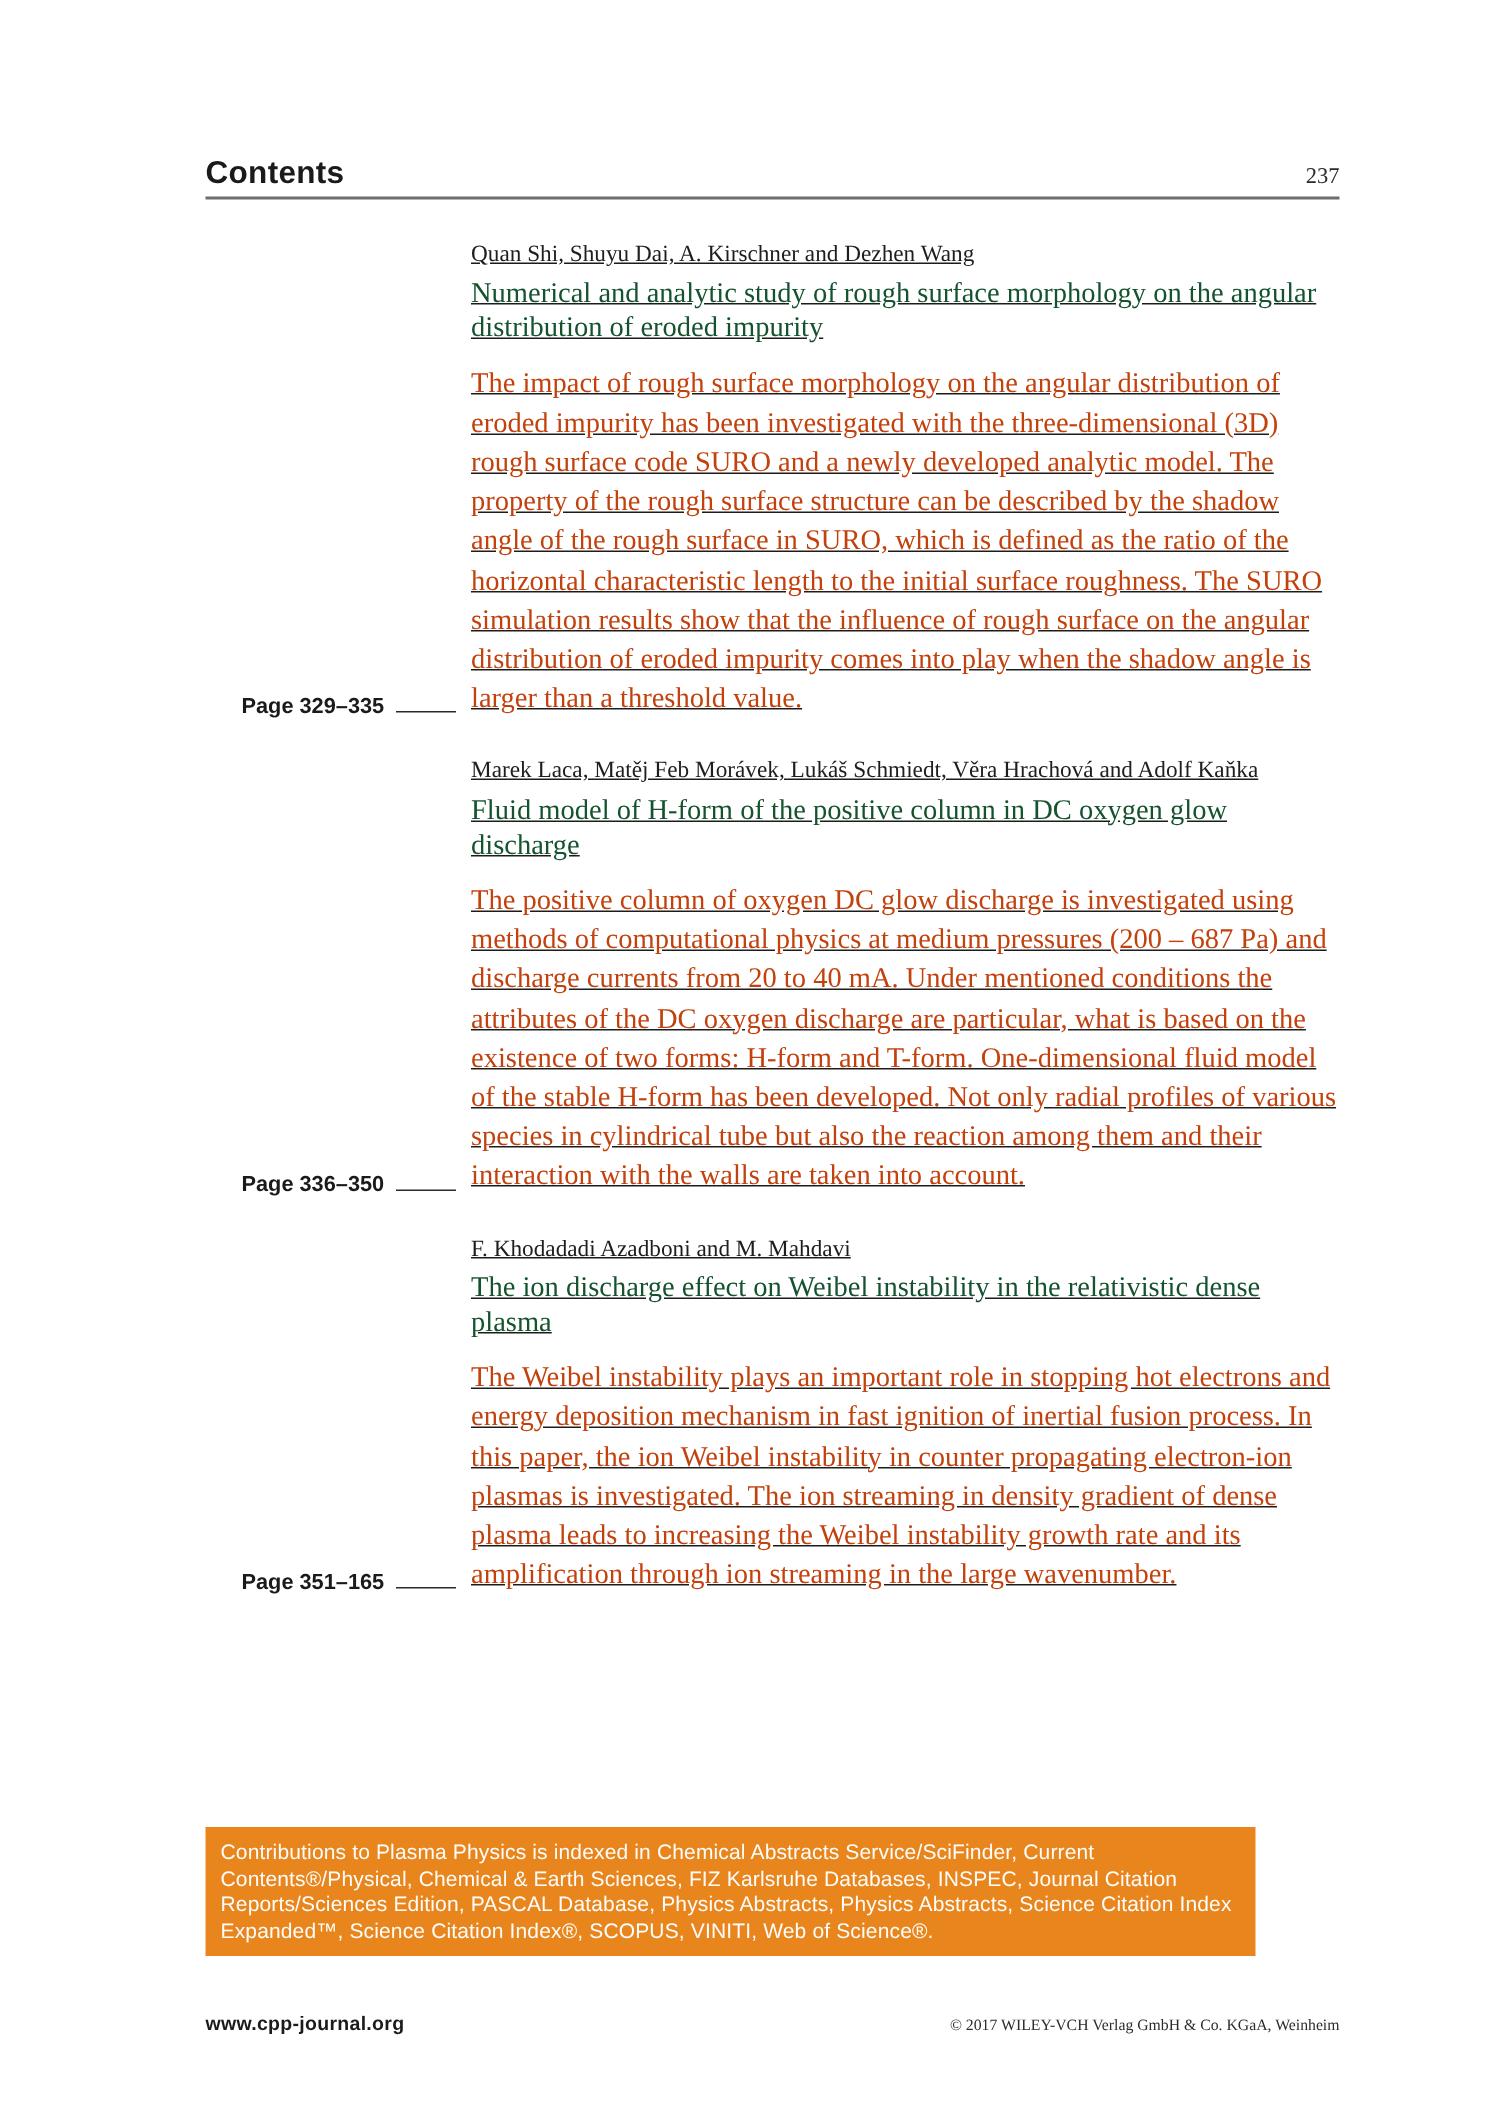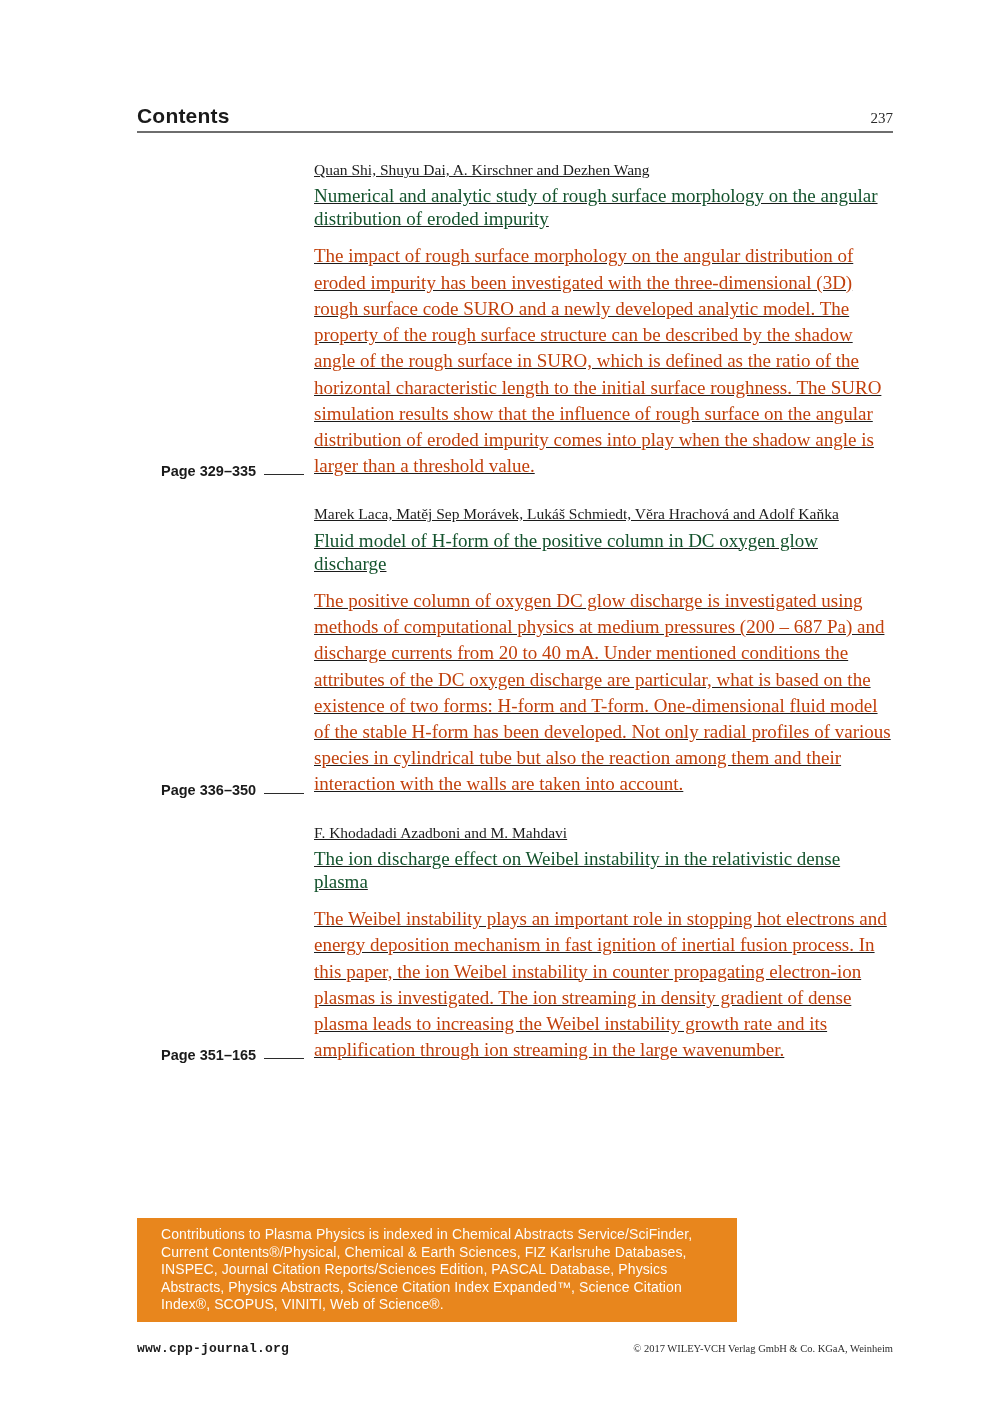--- a/index.html
+++ b/index.html
@@ -97,40 +97,40 @@
     font-size: 19px;
     line-height: 1.38;
     margin-top: 13px;
     color: #c2410c;
   }
   
   .banner {
     position: absolute;
     left: 137px;
     top: 1218px;
-    width: 600px;
+    width: 700px;
     min-height: 85px;
-    padding: 8px 24px;
+    padding: 8px 10px;
     font-family: "Liberation Sans", sans-serif;
     font-size: 14px;
     line-height: 17.5px;
     letter-spacing: 0.1px;
   }
   
   .footer {
     position: absolute;
     left: 137px;
     top: 1341px;
     width: 756px;
     display: flex;
     justify-content: space-between;
     align-items: baseline;
   }
   .footer-left {
-    font-family: Liberation Mono, monospace;
+    font-family: Liberation Sans, sans-serif;
     font-size: 13px;
     font-weight: 700;
     color: #1b1b1b;
     letter-spacing: 0.2px;
   }
   .footer-right {
     font-family: "Liberation Serif", serif;
     font-size: 10.5px;
     color: #2c2c2c;
   }
@@ -160,21 +160,21 @@
           <div class="entry-abstract">The impact of rough surface morphology on the angular distribution of eroded impurity has been investigated with the three-dimensional (3D) rough surface code SURO and a newly developed analytic model. The property of the rough surface structure can be described by the shadow angle of the rough surface in SURO, which is defined as the ratio of the horizontal characteristic length to the initial surface roughness. The SURO simulation results show that the influence of rough surface on the angular distribution of eroded impurity comes into play when the shadow angle is larger than a threshold value.</div>
         </div>
       </div>
 
       <div class="entry">
         <div class="entry-label">
           <span>Page 336–350</span>
           <span class="leader-line"></span>
         </div>
         <div class="entry-body">
-          <div class="entry-authors">Marek Laca, Matěj Sep Morávek, Lukáš Schmiedt, Věra Hrachová and Adolf Kaňka</div>
+          <div class="entry-authors">Marek Laca, Matěj Feb Morávek, Lukáš Schmiedt, Věra Hrachová and Adolf Kaňka</div>
           <div class="entry-title">Fluid model of H-form of the positive column in DC oxygen glow discharge</div>
           <div class="entry-abstract">The positive column of oxygen DC glow discharge is investigated using methods of computational physics at medium pressures (200 – 687 Pa) and discharge currents from 20 to 40 mA. Under mentioned conditions the attributes of the DC oxygen discharge are particular, what is based on the existence of two forms: H-form and T-form. One-dimensional fluid model of the stable H-form has been developed. Not only radial profiles of various species in cylindrical tube but also the reaction among them and their interaction with the walls are taken into account.</div>
         </div>
       </div>
 
       <div class="entry">
         <div class="entry-label">
           <span>Page 351–165</span>
           <span class="leader-line"></span>
         </div>

